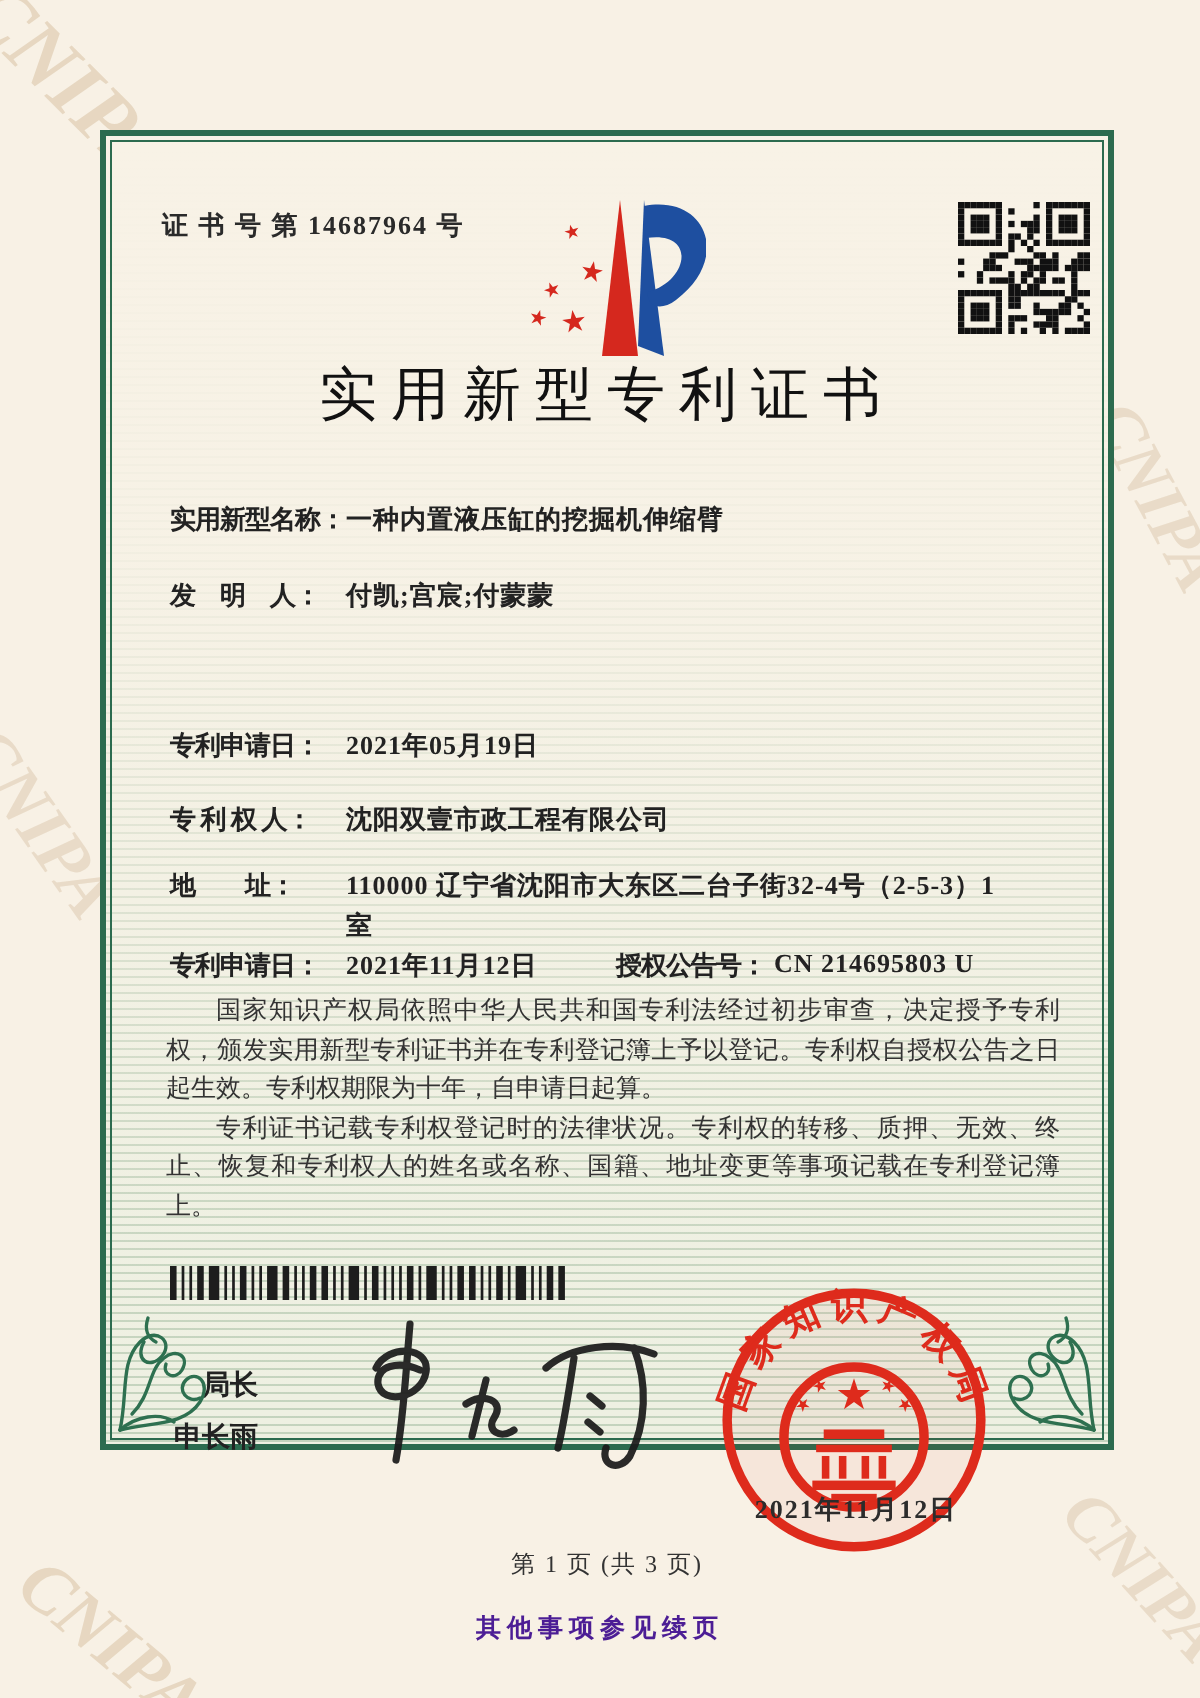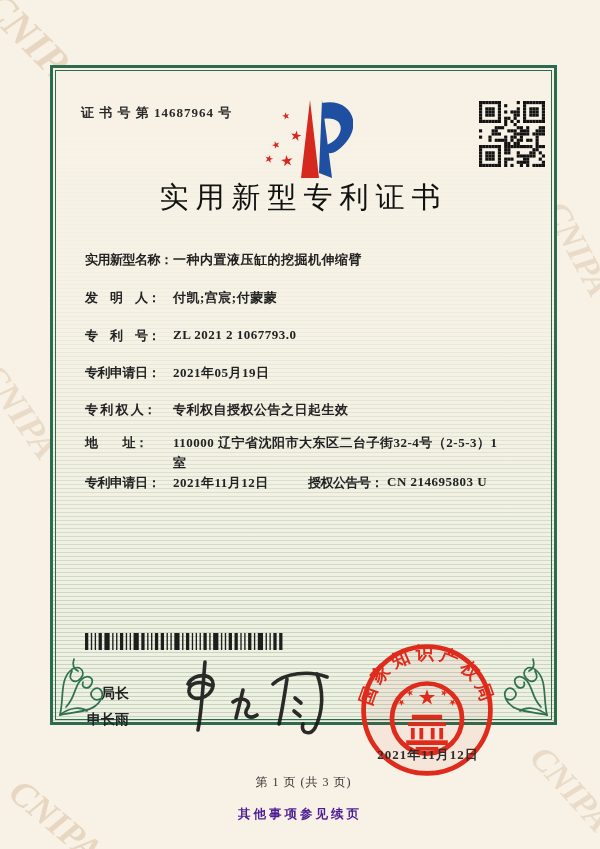--- a/index.html
+++ b/index.html
@@ -304,44 +304,44 @@
     <div class="title">实用新型专利证书</div>
 
     <div class="frow" style="top:221px;display:flex;">
       <span class="flabel">发　明　人：</span>
       <span class="fval">付凯;宫宸;付蒙蒙</span>
     </div>
     <div class="frow" style="top:183px;display:flex;">
       <span class="flabel">实用新型名称：</span>
       <span class="fval">一种内置液压缸的挖掘机伸缩臂</span>
     </div>
-    <div class="frow" style="top:259px;display:flex;">
-      <span class="flabel">专　利　号：</span>
-      <span class="fval">ZL 2021 2 1067793.0</span>
-    </div>
     <div class="frow" style="top:296px;display:flex;">
       <span class="flabel">专利申请日：</span>
       <span class="fval">2021年05月19日</span>
     </div>
     <div class="frow" style="top:333px;display:flex;">
       <span class="flabel">专 利 权 人：</span>
-      <span class="fval">专利权自授权公告之日起生效</span>
+      <span class="fval">沈阳双壹市政工程有限公司</span>
     </div>
     <div class="frow" style="top:366px;display:flex;">
       <span class="flabel">地　　址：</span>
       <span class="fval">110000 辽宁省沈阳市大东区二台子街32-4号（2-5-3）1</span>
     </div>
     <div class="addr2" style="top:386px;">室</div>
     <div class="frow" style="top:406px;">
       <span class="flabel">专利申请日：</span><span class="fval">2021年11月12日</span>
       <span class="pair2">
         <span class="flabel">授权公告号：</span><span class="fval">CN 214695803 U</span>
       </span>
     </div>
 
+    <div class="paras">
+      <p>国家知识产权局依照中华人民共和国专利法经过初步审查，决定授予专利权，颁发实用新型专利证书并在专利登记簿上予以登记。专利权自授权公告之日起生效。专利权期限为十年，自申请日起算。</p>
+      <p>专利证书记载专利权登记时的法律状况。专利权的转移、质押、无效、终止、恢复和专利权人的姓名或名称、国籍、地址变更等事项记载在专利登记簿上。</p>
+    </div>
 
     <div class="barcode"><svg width="200" height="17">
           <rect x="0" y="0" width="3.283495145631068" height="17" fill="#1d1d1d"></rect>
           <rect x="5.825242718446602" y="0" width="1.341747572815534" height="17" fill="#1d1d1d"></rect>
           <rect x="9.70873786407767" y="0" width="1.341747572815534" height="17" fill="#1d1d1d"></rect>
           <rect x="13.592233009708737" y="0" width="3.283495145631068" height="17" fill="#1d1d1d"></rect>
           <rect x="19.41747572815534" y="0" width="5.225242718446602" height="17" fill="#1d1d1d"></rect>
           <rect x="27.184466019417474" y="0" width="1.341747572815534" height="17" fill="#1d1d1d"></rect>
           <rect x="31.067961165048544" y="0" width="1.341747572815534" height="17" fill="#1d1d1d"></rect>
           <rect x="34.95145631067961" y="0" width="3.283495145631068" height="17" fill="#1d1d1d"></rect>

